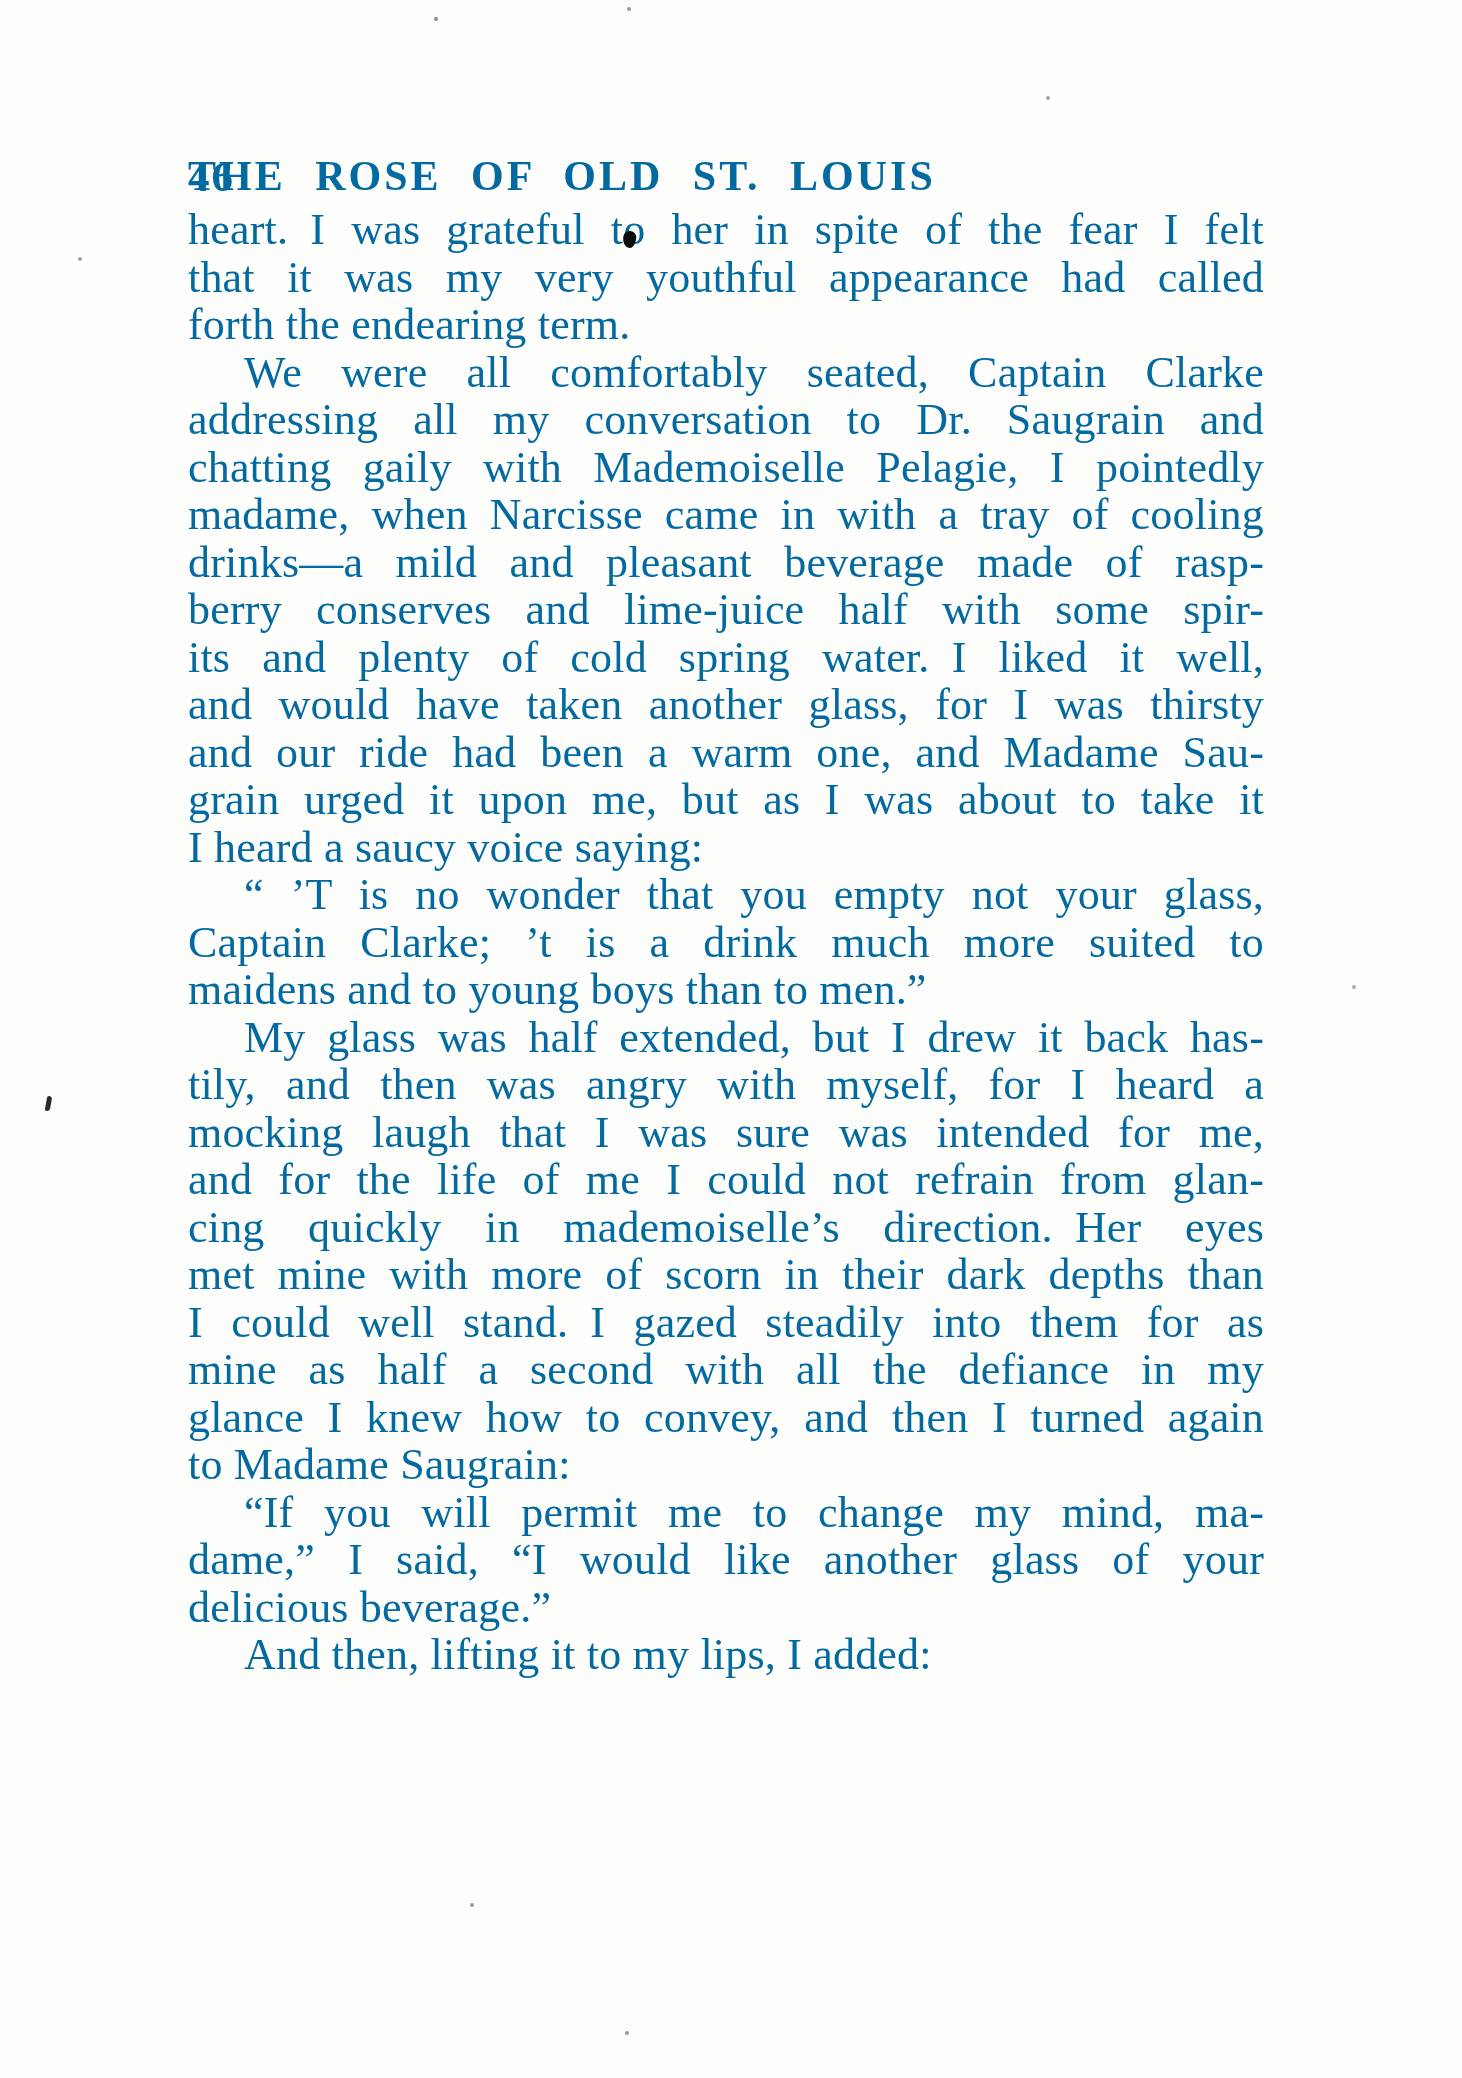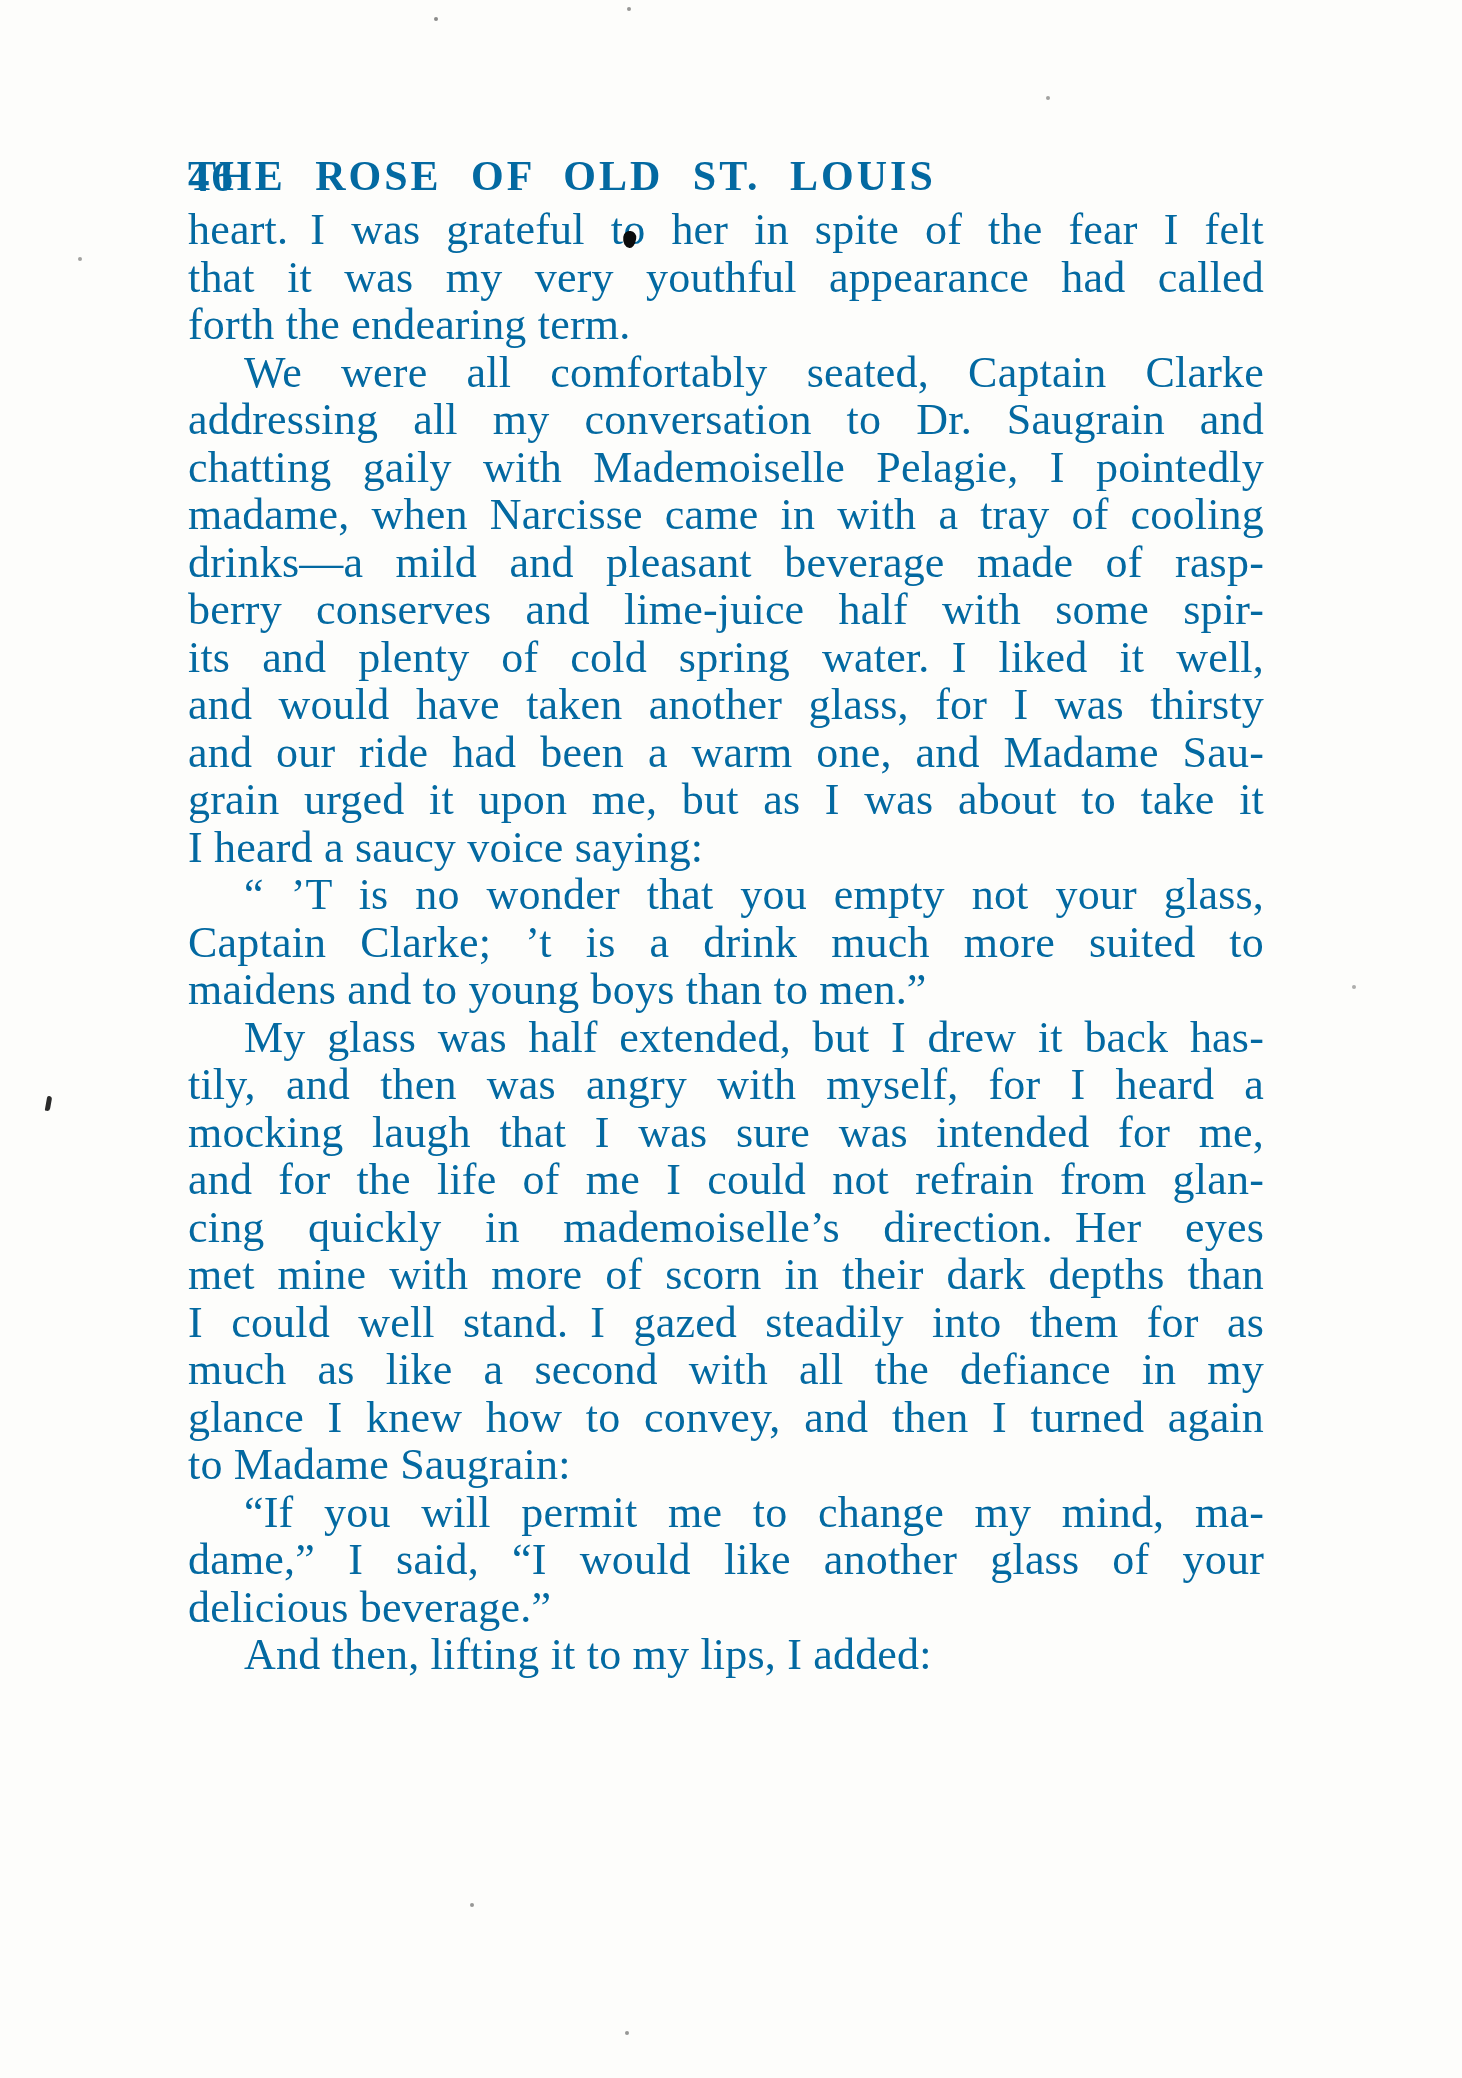--- a/index.html
+++ b/index.html
@@ -119,21 +119,21 @@
       <div class="line indent">“ ’T is no wonder that you empty not your glass,</div>
       <div class="line">Captain Clarke; ’t is a drink much more suited to</div>
       <div class="line last">maidens and to young boys than to men.”</div>
       <div class="line indent">My glass was half extended, but I drew it back has-</div>
       <div class="line">tily, and then was angry with myself, for I heard a</div>
       <div class="line">mocking laugh that I was sure was intended for me,</div>
       <div class="line">and for the life of me I could not refrain from glan-</div>
       <div class="line">cing quickly in mademoiselle’s direction. Her eyes</div>
       <div class="line">met mine with more of scorn in their dark depths than</div>
       <div class="line">I could well stand. I gazed steadily into them for as</div>
-      <div class="line">much as like a second with all the defiance in my</div>
+      <div class="line">mine as half a second with all the defiance in my</div>
       <div class="line">glance I knew how to convey, and then I turned again</div>
       <div class="line last">to Madame Saugrain:</div>
       <div class="line indent">“If you will permit me to change my mind, ma-</div>
       <div class="line">dame,” I said, “I would like another glass of your</div>
       <div class="line last">delicious beverage.”</div>
       <div class="line last indent">And then, lifting it to my lips, I added:</div>
     </div>
 
   <div class="blot"></div>
   <div class="margin-mark"></div>

